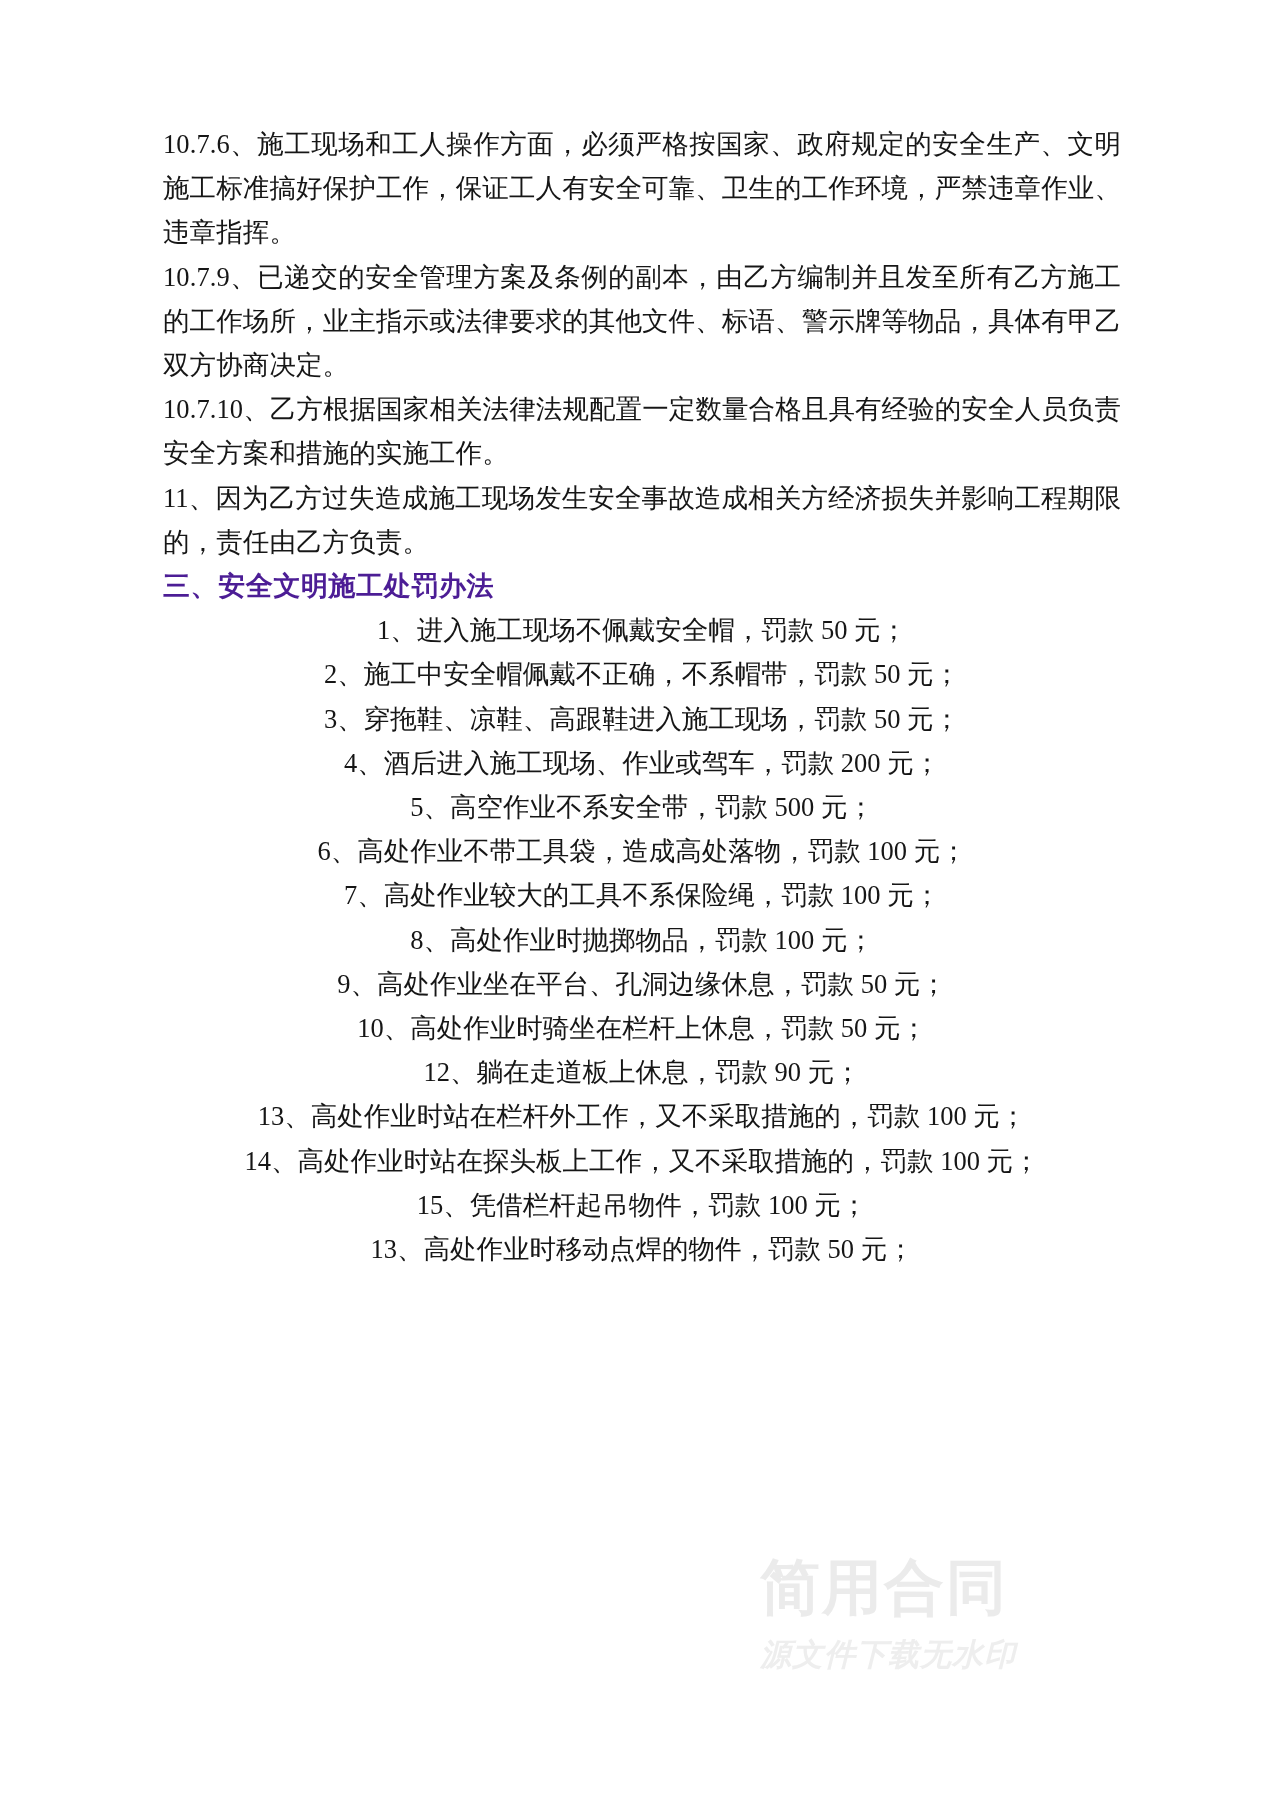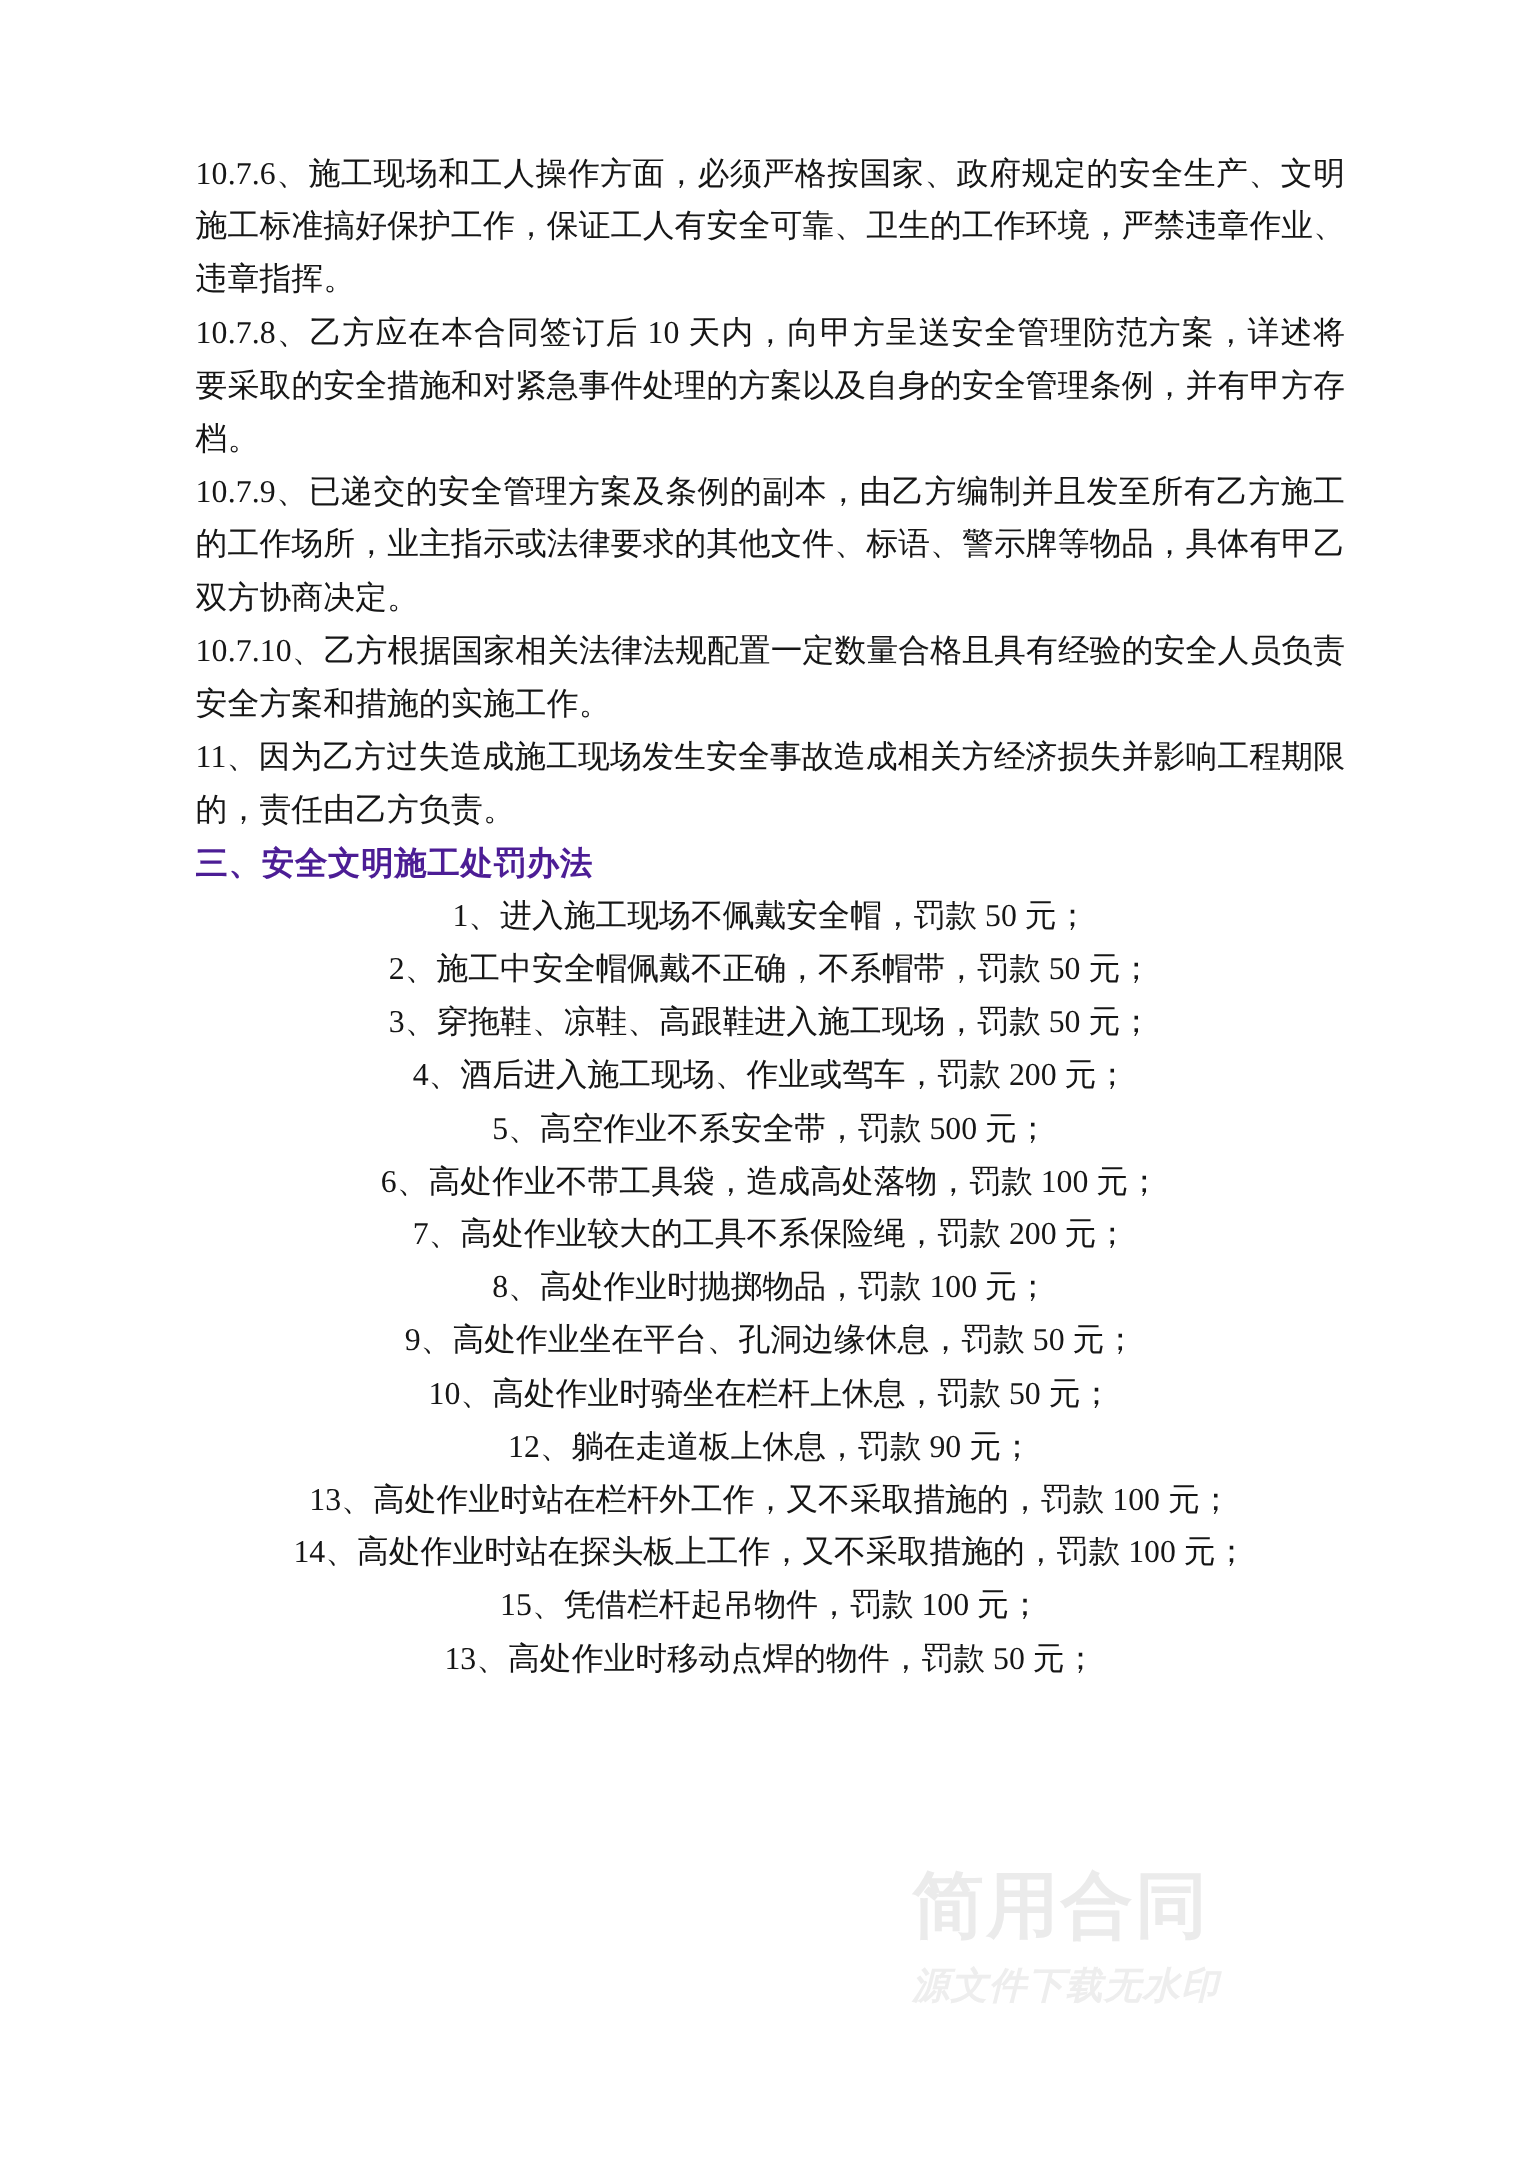--- a/index.html
+++ b/index.html
@@ -86,34 +86,33 @@
   }
 </style>
 </head>
 <body>
 
 <div class="page">
 
   <div class="content">
 
     <p class="para">10.7.6、施工现场和工人操作方面，必须严格按国家、政府规定的安全生产、文明施工标准搞好保护工作，保证工人有安全可靠、卫生的工作环境，严禁违章作业、违章指挥。</p>
-    <p class="para">10.7.8、乙方应在本合同签订后 10 天内，向甲方呈送安全管理防范方案，详述将要采取的安全措施和对紧急事件处理的方案以及自身的安全管理条例，并有甲方存档。</p>
     <p class="para">10.7.9、已递交的安全管理方案及条例的副本，由乙方编制并且发至所有乙方施工的工作场所，业主指示或法律要求的其他文件、标语、警示牌等物品，具体有甲乙双方协商决定。</p>
     <p class="para">10.7.10、乙方根据国家相关法律法规配置一定数量合格且具有经验的安全人员负责安全方案和措施的实施工作。</p>
     <p class="para">11、因为乙方过失造成施工现场发生安全事故造成相关方经济损失并影响工程期限的，责任由乙方负责。</p>
 
     <h2 class="heading">三、安全文明施工处罚办法</h2>
 
     <p class="list-item">1、进入施工现场不佩戴安全帽，罚款 50 元；</p>
     <p class="list-item">2、施工中安全帽佩戴不正确，不系帽带，罚款 50 元；</p>
     <p class="list-item">3、穿拖鞋、凉鞋、高跟鞋进入施工现场，罚款 50 元；</p>
     <p class="list-item">4、酒后进入施工现场、作业或驾车，罚款 200 元；</p>
     <p class="list-item">5、高空作业不系安全带，罚款 500 元；</p>
     <p class="list-item">6、高处作业不带工具袋，造成高处落物，罚款 100 元；</p>
-    <p class="list-item">7、高处作业较大的工具不系保险绳，罚款 200 元；</p>
+    <p class="list-item">7、高处作业较大的工具不系保险绳，罚款 100 元；</p>
     <p class="list-item">8、高处作业时抛掷物品，罚款 100 元；</p>
     <p class="list-item">9、高处作业坐在平台、孔洞边缘休息，罚款 50 元；</p>
     <p class="list-item">10、高处作业时骑坐在栏杆上休息，罚款 50 元；</p>
     <p class="list-item">12、躺在走道板上休息，罚款 90 元；</p>
     <p class="list-item">13、高处作业时站在栏杆外工作，又不采取措施的，罚款 100 元；</p>
     <p class="list-item">14、高处作业时站在探头板上工作，又不采取措施的，罚款 100 元；</p>
     <p class="list-item">15、凭借栏杆起吊物件，罚款 100 元；</p>
     <p class="list-item">13、高处作业时移动点焊的物件，罚款 50 元；</p>
 
   </div>

